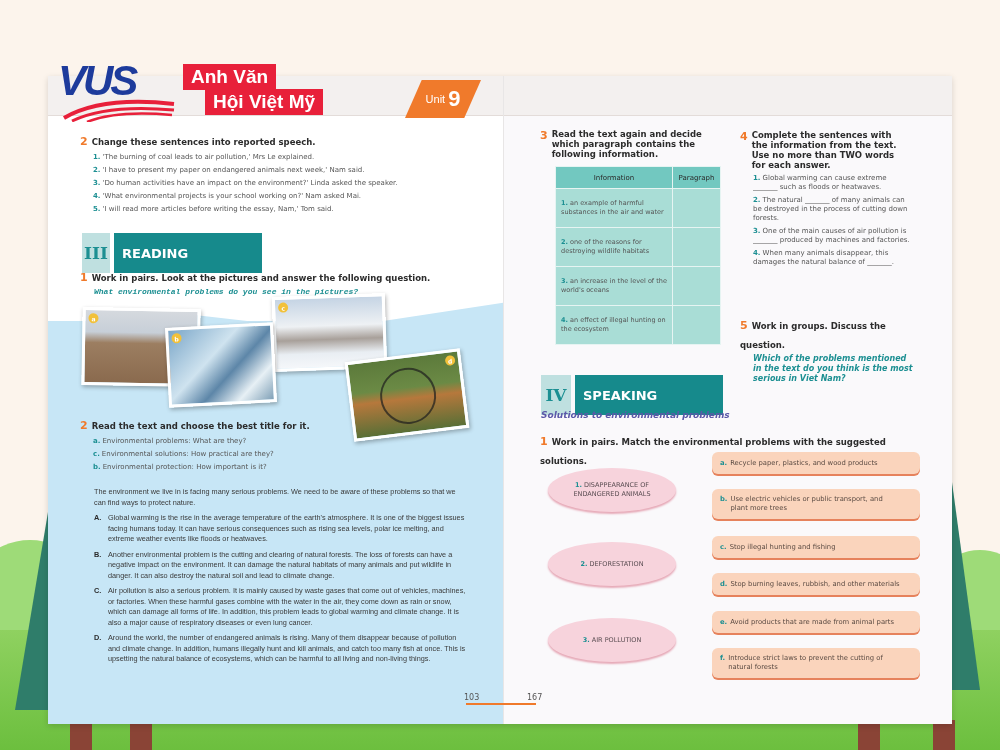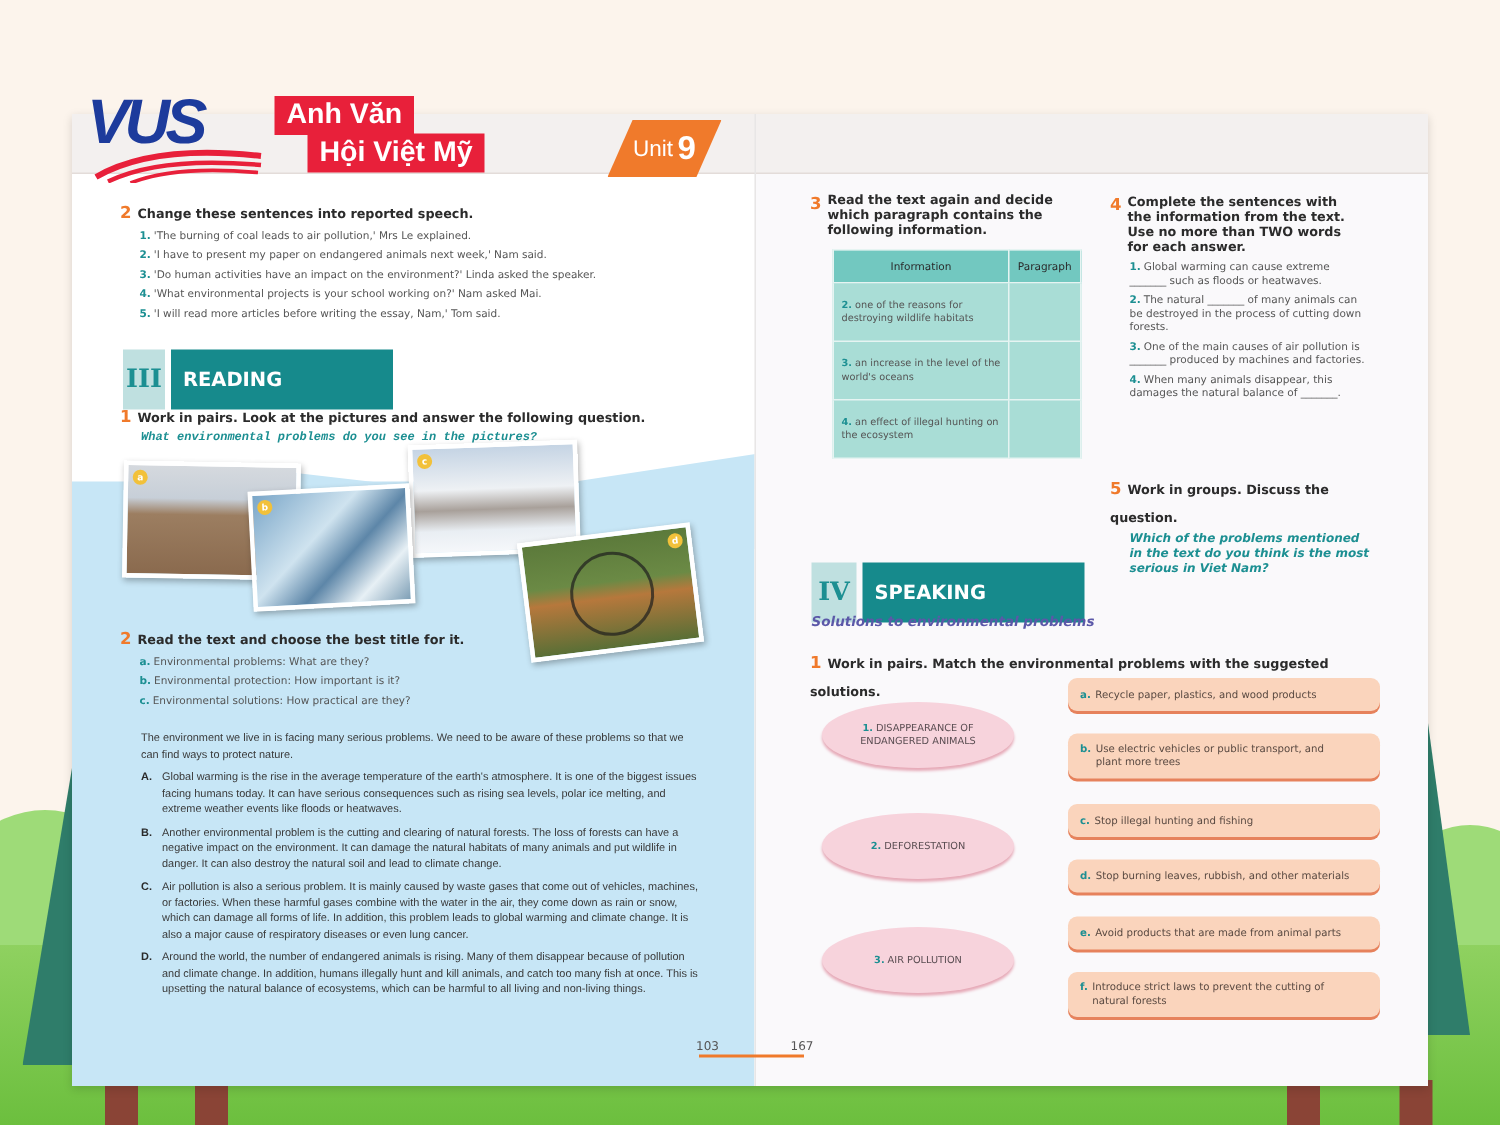--- a/index.html
+++ b/index.html
@@ -87,21 +87,21 @@
   .brand-1 { left: 183px; top: 64px; }
   .brand-2 { left: 205px; top: 89px; }
 
   .unit-tag {
     position: absolute; left: 405px; top: 80px; width: 76px; height: 38px;
     background: #f07a2b;
     clip-path: polygon(22% 0, 100% 0, 78% 100%, 0 100%);
     color: #fff; display: flex; align-items: center; justify-content: center;
     font-family: "Liberation Sans", sans-serif;
   }
-  .unit-tag .u-label { font-size: 15px; margin-right: 3px; text-align: right; }
+  .unit-tag .u-label { font-size: 11px; margin-right: 3px; text-align: right; }
   .unit-tag .u-num { font-size: 22px; font-weight: 700; }
 
   
   .abs { position: absolute; }
   .ex-num { color: #f07a2b; font-weight: 700; font-size: 11px; margin-right: 4px; }
   .ex-title { font-weight: 700; font-size: 8.5px; color: #2b2b2b; }
   .line-item { font-size: 7px; color: #555; line-height: 13px; }
   .li-num { color: #1c8f92; font-weight: 700; margin-right: 2px; }
   .teal-italic { color: #1c8f92; font-style: italic; font-weight: 700; font-size: 8px; }
 
@@ -245,22 +245,22 @@
   </div>
 <div class="photo p-d">
     <div class="scope"></div>
     <div class="badge" style="left:auto; right:3px;">d</div>
   </div>
 
 <div class="abs" style="left:80px; top:414px; width:300px;">
   <div><span class="ex-num">2</span><span class="ex-title">Read the text and choose the best title for it.</span></div>
   <div style="margin-left:13px; margin-top:2px;">
     <div class="line-item"><span class="li-num">a.</span><span>Environmental problems: What are they?</span></div>
+    <div class="line-item"><span class="li-num">c.</span><span>Environmental solutions: How practical are they?</span></div>
     <div class="line-item"><span class="li-num">b.</span><span>Environmental protection: How important is it?</span></div>
-    <div class="line-item"><span class="li-num">c.</span><span>Environmental solutions: How practical are they?</span></div>
   </div>
 </div>
 
 <div class="abs passage" style="left:94px; top:487px; width:372px;">
   <div>The environment we live in is facing many serious problems. We need to be aware of these problems so that we can find ways to protect nature.</div>
   <div class="para">
       <span class="para-letter">A.</span>
       <span>Global warming is the rise in the average temperature of the earth's atmosphere. It is one of the biggest issues facing humans today. It can have serious consequences such as rising sea levels, polar ice melting, and extreme weather events like floods or heatwaves.</span>
     </div>
   <div class="para">
@@ -290,20 +290,24 @@
 
 <table class="info-table">
   <thead>
     <tr>
       <th>Information</th>
       <th>Paragraph</th>
     </tr>
   </thead>
   <tbody>
     <tr>
+      <td><span class="li-num">1.</span><span>an example of harmful substances in the air and water</span></td>
+      <td class="para-col"></td>
+    </tr>
+    <tr>
       <td><span class="li-num">2.</span><span>one of the reasons for destroying wildlife habitats</span></td>
       <td class="para-col"></td>
     </tr>
     <tr>
       <td><span class="li-num">3.</span><span>an increase in the level of the world's oceans</span></td>
       <td class="para-col"></td>
     </tr>
     <tr>
       <td><span class="li-num">4.</span><span>an effect of illegal hunting on the ecosystem</span></td>
       <td class="para-col"></td>

